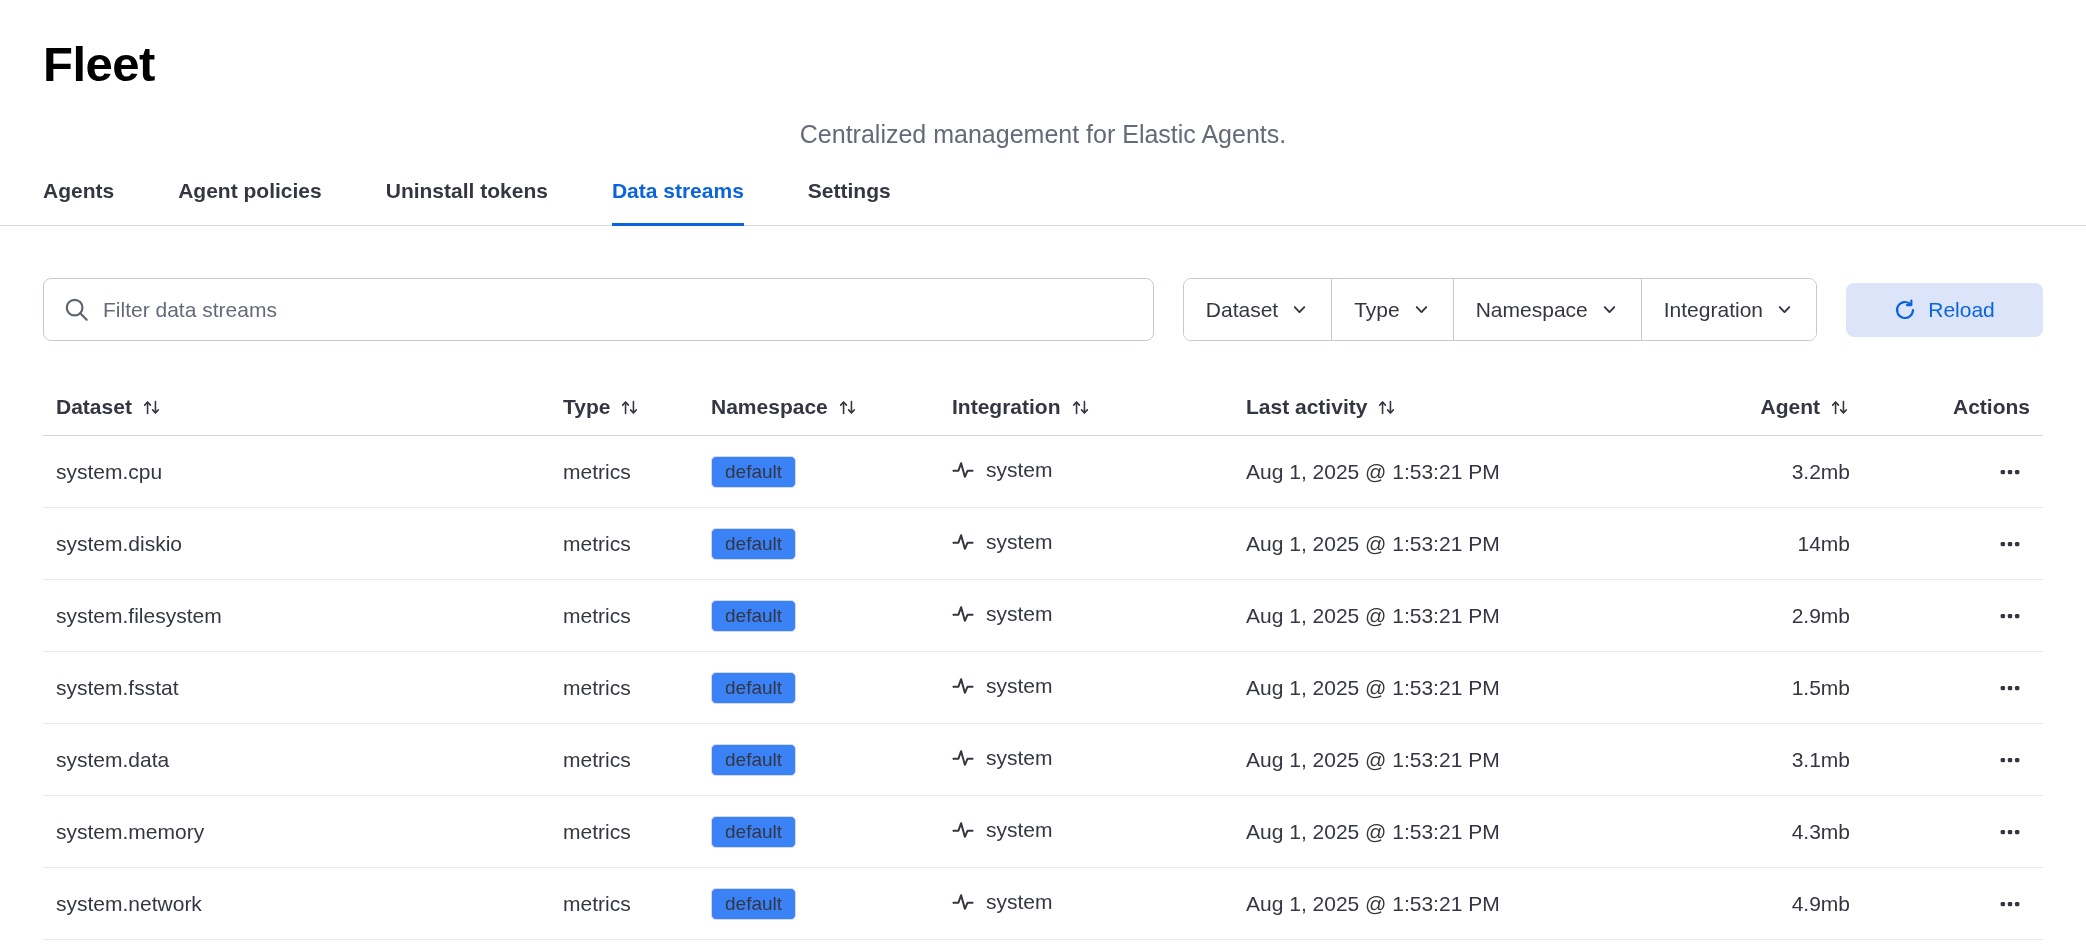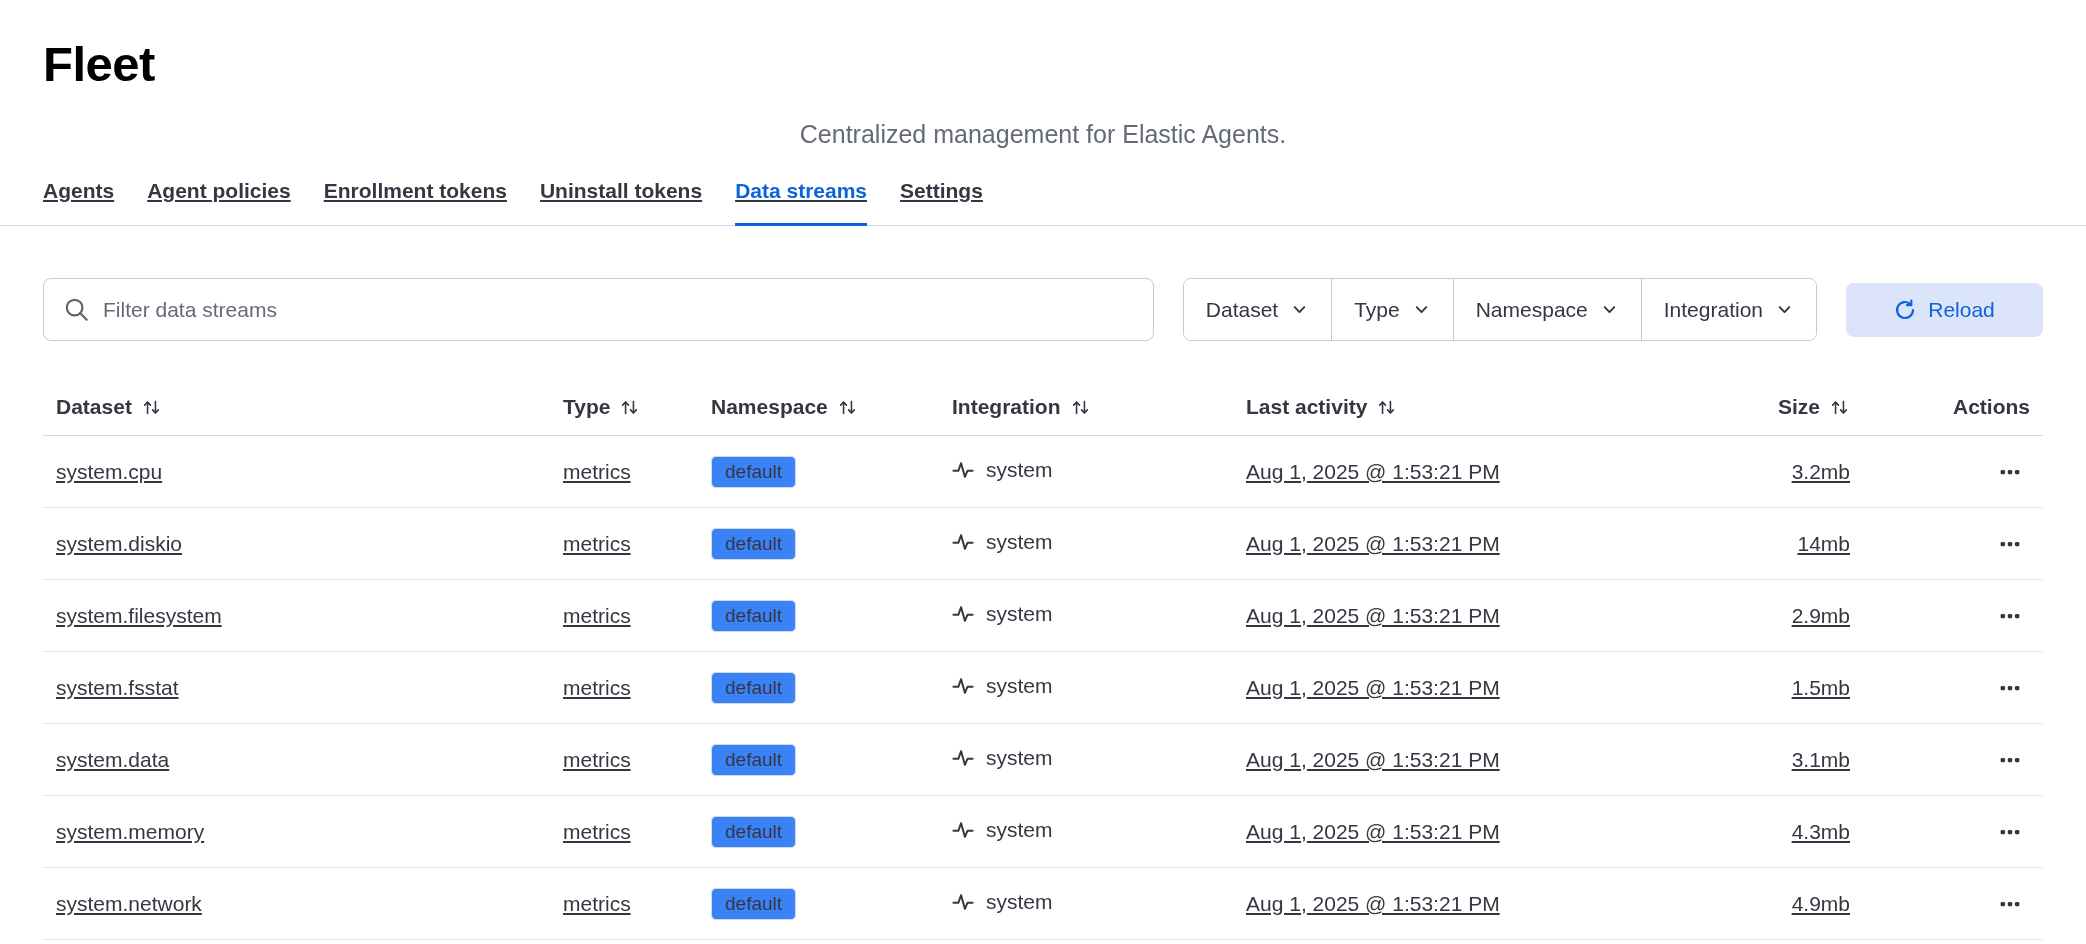--- a/index.html
+++ b/index.html
@@ -6,21 +6,21 @@
   html, body { background: #ffffff; }
   body {
     width: 2086px; height: 944px; overflow: hidden;
     font-family: "Liberation Sans", "DejaVu Sans", sans-serif;
     color: #343741;
   }
   .page-header { padding: 36px 43px 0 43px; }
   .page-title { font-size: 49px; font-weight: 700; color: #000000; letter-spacing: -0.5px; }
   .page-subtitle { margin-top: 28px; font-size: 25px; color: #646a77; text-align: center; }
 
-  .tabs { display: flex; gap: 33px; margin-top: 30px; position: relative; z-index: 1; text-decoration: underline; }
+  .tabs { display: flex; gap: 64px; margin-top: 30px; position: relative; z-index: 1; }
   .tab { font-size: 21px; font-weight: 600; color: #343741; padding-bottom: 22px; position: relative; cursor: pointer; white-space: nowrap; }
   .tab.active { color: #0b64dd; }
   .tab.active::after { content: ""; position: absolute; left: 0; right: 0; bottom: -1px; height: 3px; background: #0b64dd; }
 
   .divider { height: 1px; background: #d3dae6; width: 100%; }
 
   .content { padding: 16px 43px; }
 
   .toolbar { display: flex; align-items: center; gap: 29px; margin-top: 36px; }
   .search-box { flex: 1; display: flex; align-items: center; height: 63px; border: 1px solid #c3cad6; border-radius: 8px; background: #fff; padding: 0 20px; }
@@ -33,21 +33,21 @@
   .filter-btn:first-child { border-left: none; }
   .filter-btn .icon { width: 19px; height: 19px; color: #343741; }
 
   .reload-btn { display: flex; align-items: center; justify-content: center; gap: 12px; height: 54px; min-width: 197px; padding: 0 28px; background: #dbe4f8; color: #0b64dd; border: none; border-radius: 8px; font-size: 21px; font-weight: 500; cursor: pointer; font-family: inherit; flex: none; }
   .reload-btn .icon { width: 22px; height: 22px; }
 
   table { width: 100%; border-collapse: collapse; margin-top: 38px; table-layout: fixed; }
   th { text-align: left; padding: 16px 13px; border-bottom: 1px solid #d3dae6; font-size: 21px; font-weight: 600; color: #343741; }
   .th-inner { display: inline-flex; align-items: center; gap: 9px; cursor: pointer; }
   .sort-icon { width: 21px; height: 21px; color: #343741; flex: none; }
-  td { padding: 0 13px; height: 72px; border-bottom: 1px solid #e6e9f0; font-size: 21px; color: #343741; vertical-align: middle; text-decoration: underline; }
+  td { padding: 0 13px; height: 72px; border-bottom: 1px solid #e6e9f0; font-size: 21px; color: #343741; vertical-align: middle; }
   th.right, td.right { text-align: right; }
   th.right .th-inner { justify-content: flex-end; }
 
   .badge { display: inline-block; border: 1px solid #d3dae6; border-radius: 5px; padding: 4px 13px; font-size: 19px; color: #343741; background: #3b82f6; }
   .integration-cell { display: inline-flex; align-items: center; gap: 12px; justify-content: space-between; }
   .integration-cell .icon { width: 22px; height: 22px; color: #343741; flex: none; }
   .actions-btn { background: none; border: none; cursor: pointer; color: #343741; padding: 9px; border-radius: 6px; }
   .actions-btn .icon { width: 22px; height: 22px; display: block; }
   .icon { display: inline-block; }
   svg.icon use { pointer-events: none; }
@@ -88,21 +88,20 @@
     </symbol>
   </defs>
 </svg>
 
 <div class="page-header">
   <h1 class="page-title">Fleet</h1>
   <div class="page-subtitle">Centralized management for Elastic Agents.</div>
   <div class="tabs">
     <div class="tab">Agents</div>
     <div class="tab">Agent policies</div>
-    <div class="tab">Enrollment tokens</div>
     <div class="tab">Uninstall tokens</div>
     <div class="tab active">Data streams</div>
     <div class="tab">Settings</div>
   </div>
 </div>
 <div class="divider"></div>
 
 <div class="content">
   <div class="toolbar">
     <div class="search-box">
@@ -181,21 +180,21 @@
                 <use href="#i-sort"></use>
               </svg>
             </span></th>
         <th><span class="th-inner">
               <span>Last activity</span>
               <svg class="sort-icon">
                 <use href="#i-sort"></use>
               </svg>
             </span></th>
         <th class="right"><span class="th-inner">
-              <span>Size</span>
+              <span>Agent</span>
               <svg class="sort-icon">
                 <use href="#i-sort"></use>
               </svg>
             </span></th>
         <th class="right"><span>Actions</span></th>
       </tr>
     </thead>
     <tbody>
       <tr>
         <td><span>system.cpu</span></td>

